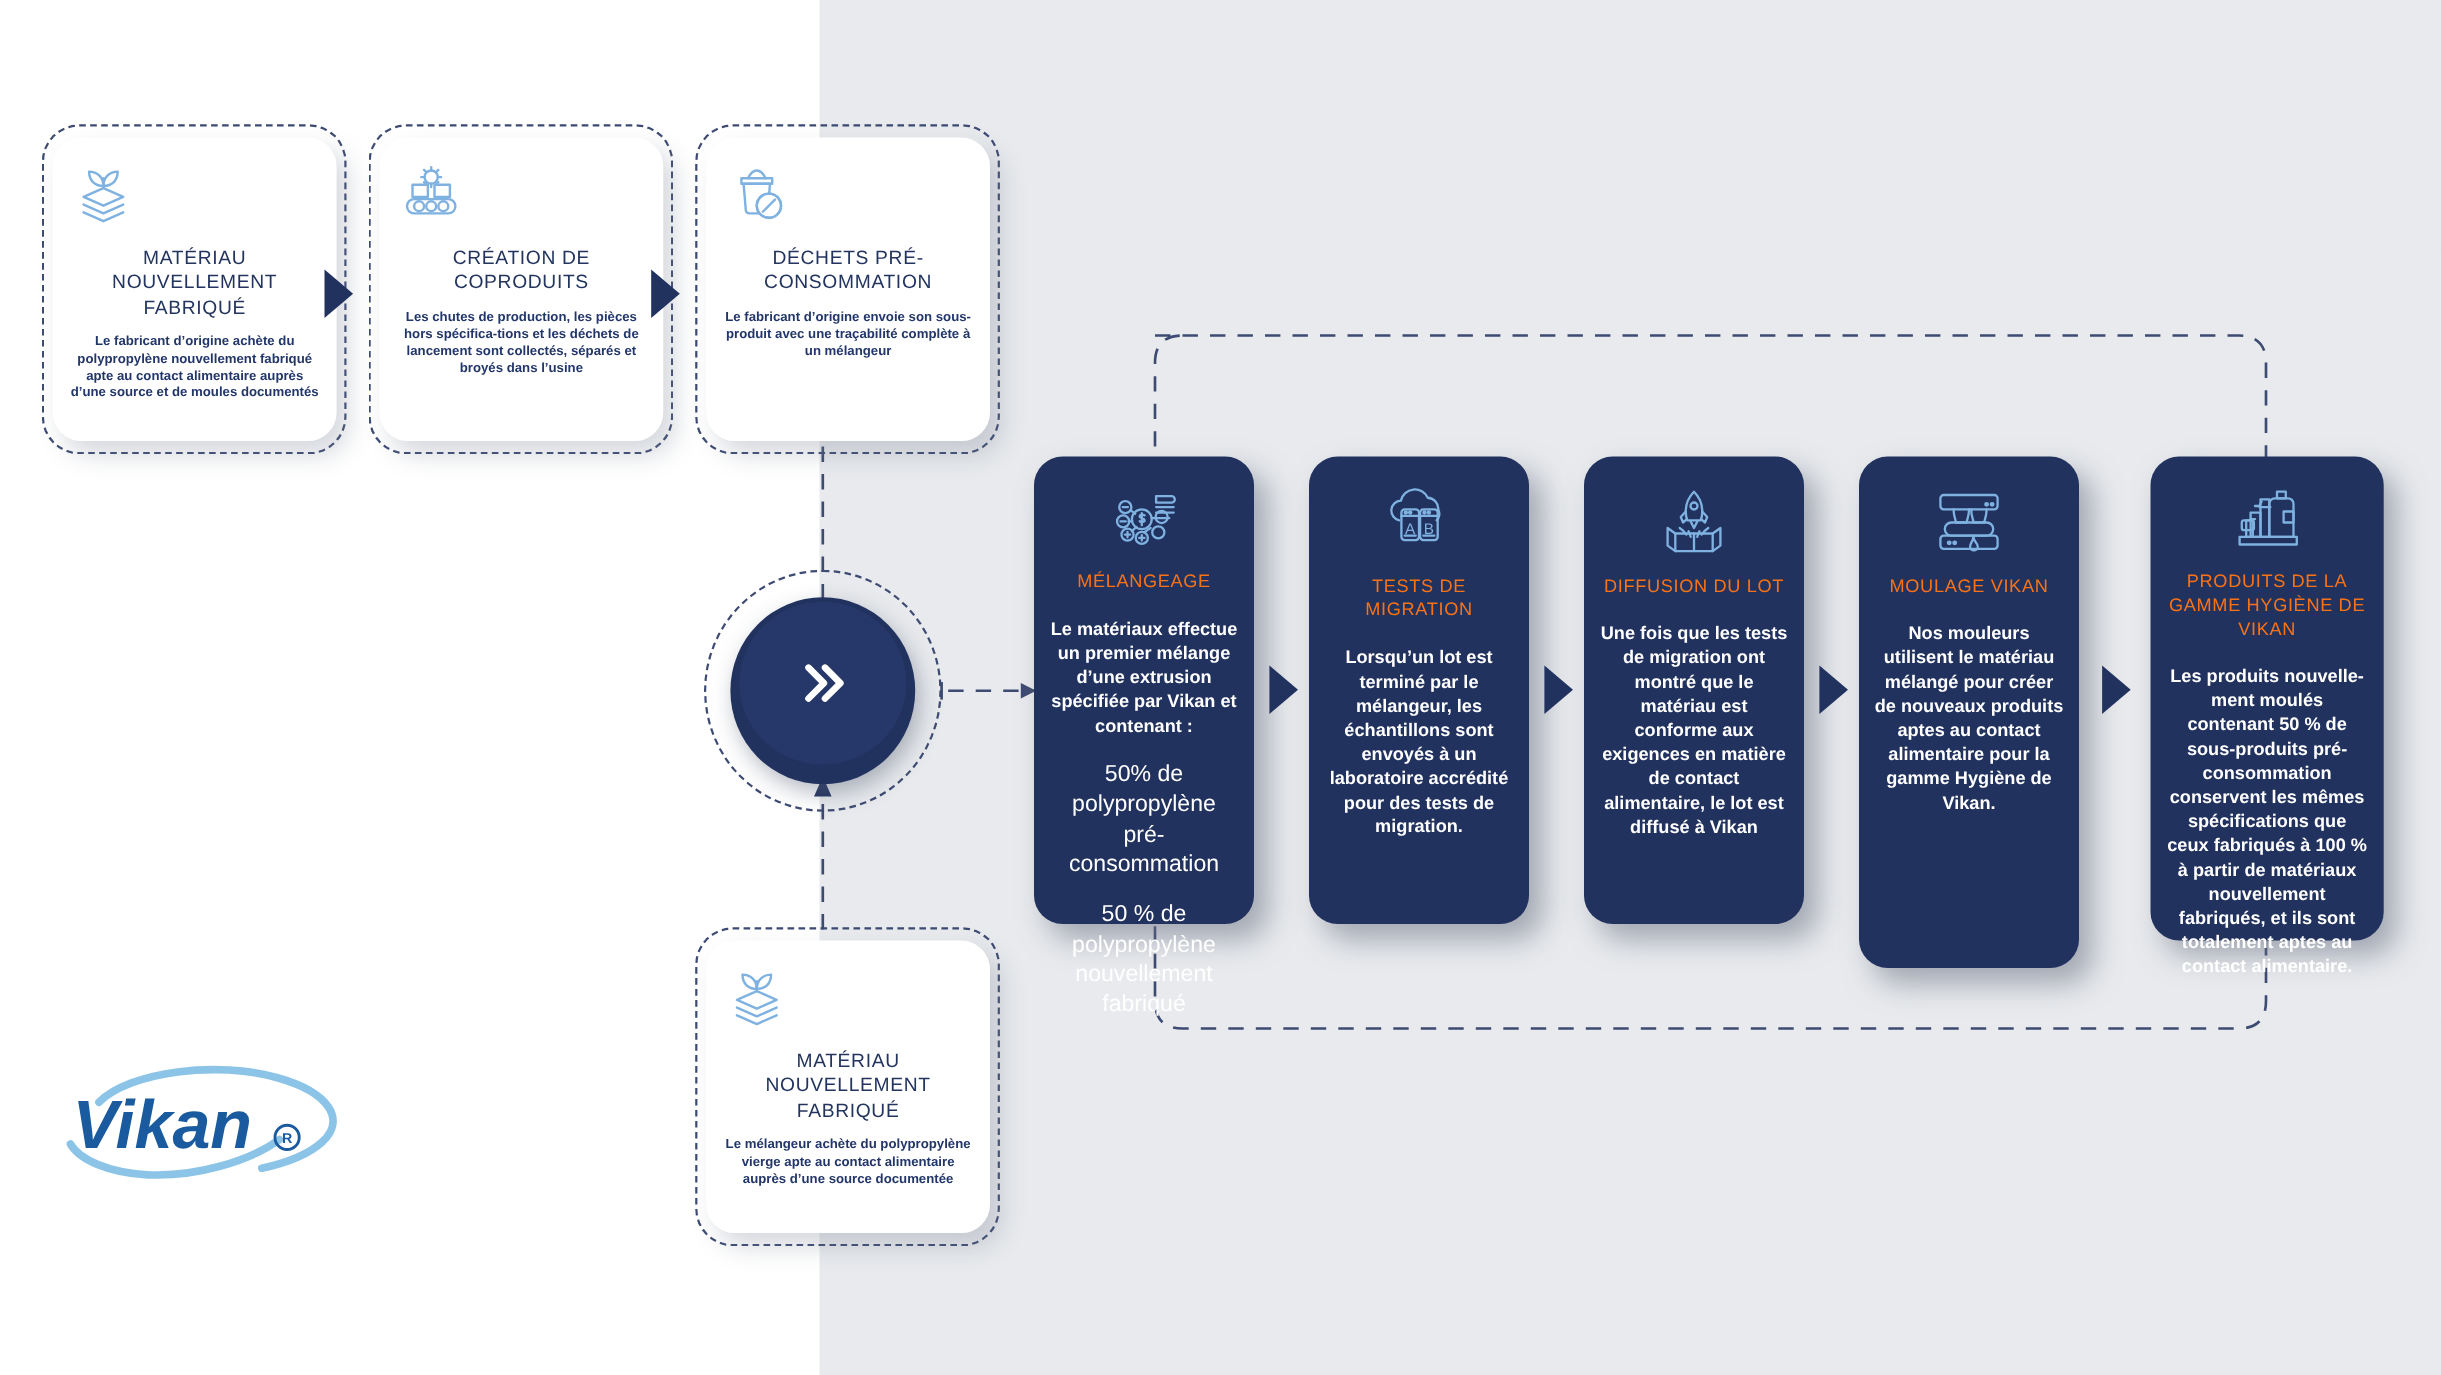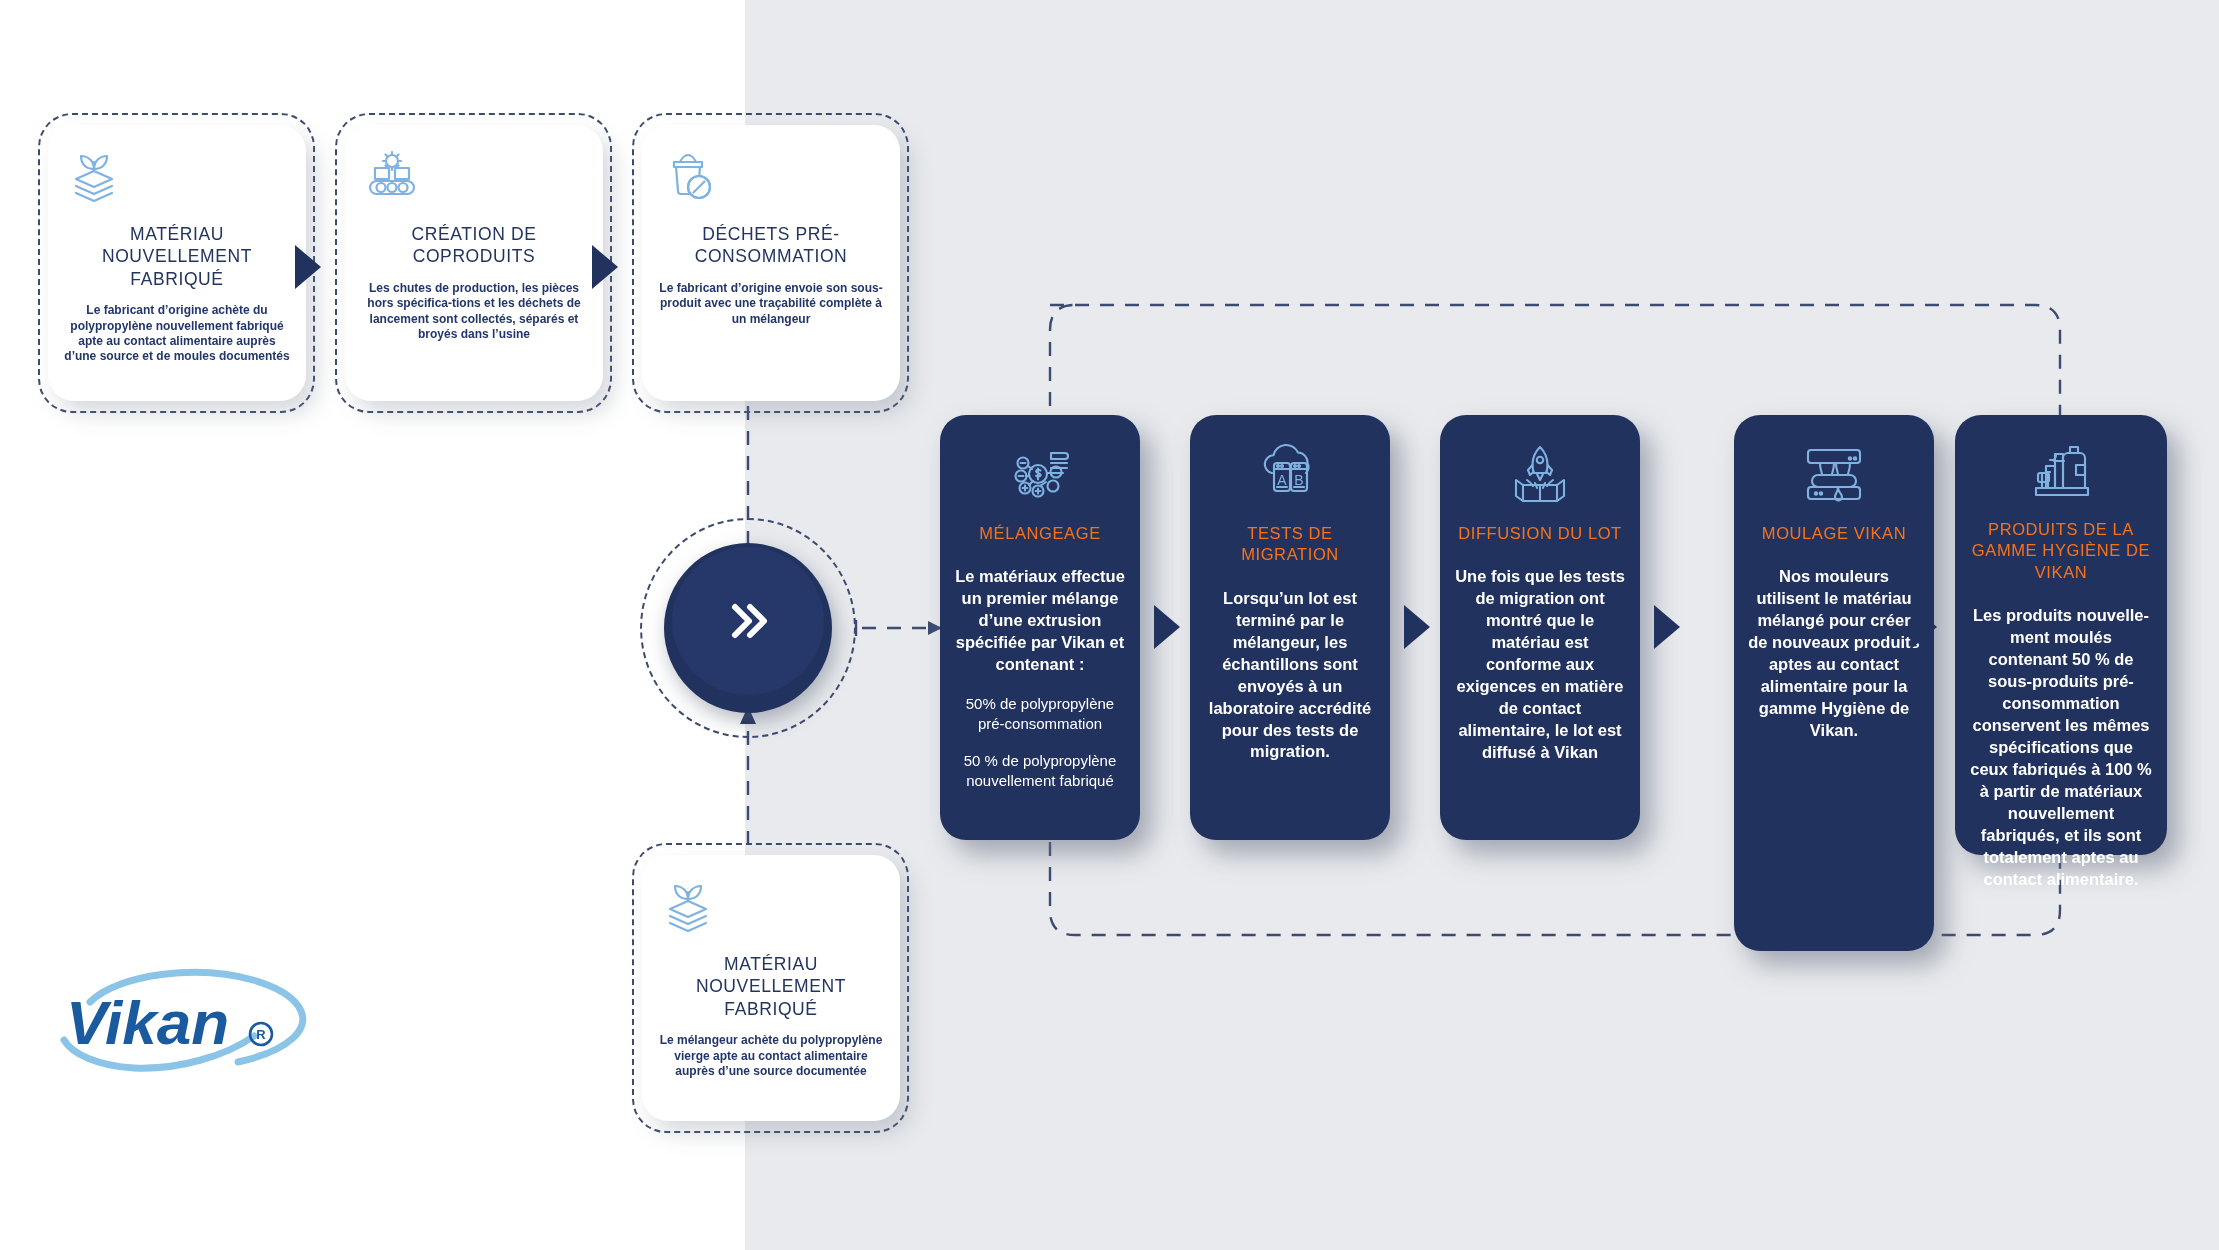--- a/index.html
+++ b/index.html
@@ -87,21 +87,21 @@
   }
   .dcard .bdy {
     color: #ffffff;
     font-size: 16.5px;
     font-weight: bold;
     line-height: 1.33;
     text-align: center;
   }
   .dcard .sub {
     color: #ffffff;
-    font-size: 15px;
+    font-size: 21px;
     font-weight: 400;
     line-height: 1.3;
     text-align: center;
     margin-top: 18px;
   }
 
   
   .tri {
     position: absolute;
     width: 0; height: 0;
@@ -300,21 +300,21 @@
         <path d="M22 37c3 2 5 4 6 6M48 37c-3 2-5 4-6 6M30 40c1 2 1.6 3.6 2 5M40 40c-1 2-1.6 3.6-2 5"></path>
         <path d="M18 42h34v16H18z"></path>
         <path d="M18 42 11 37v16l7 5M52 42l7-5v16l-7 5"></path>
         <path d="M35 42v16"></path>
       </svg>
     </div>
     <div class="ttl">DIFFUSION DU LOT</div>
     <div class="bdy">Une fois que les tests de migration ont montré que le matériau est conforme aux exigences en matière de contact alimentaire, le lot est diffusé à Vikan</div>
   </div>
 
-  <div class="dcard" style="left:1734px; top:415px; width:200px; height:536px;">
+  <div class="dcard" style="left:1690px; top:415px; width:200px; height:465px;">
     <div class="ico">
       <svg width="72" height="60" viewBox="0 0 72 60" fill="none" stroke="#7fb2e0" stroke-width="2.1" stroke-linecap="round" stroke-linejoin="round">
         <rect x="10" y="6" width="52" height="13" rx="3"></rect>
         <circle cx="52" cy="14.5" r="1.2"></circle>
           <circle cx="57" cy="14.5" r="1.2"></circle>
         <path d="M22 19c0 7 2 9 2 12h10c0-3 2-5 2-12"></path>
         <path d="M38 19c0 7 2 9 2 12h10c0-3 2-5 2-12"></path>
         <rect x="14" y="31" width="44" height="12" rx="6"></rect>
         <rect x="10" y="43" width="52" height="12" rx="3"></rect>
         <circle cx="18" cy="49.5" r="1.2"></circle>

